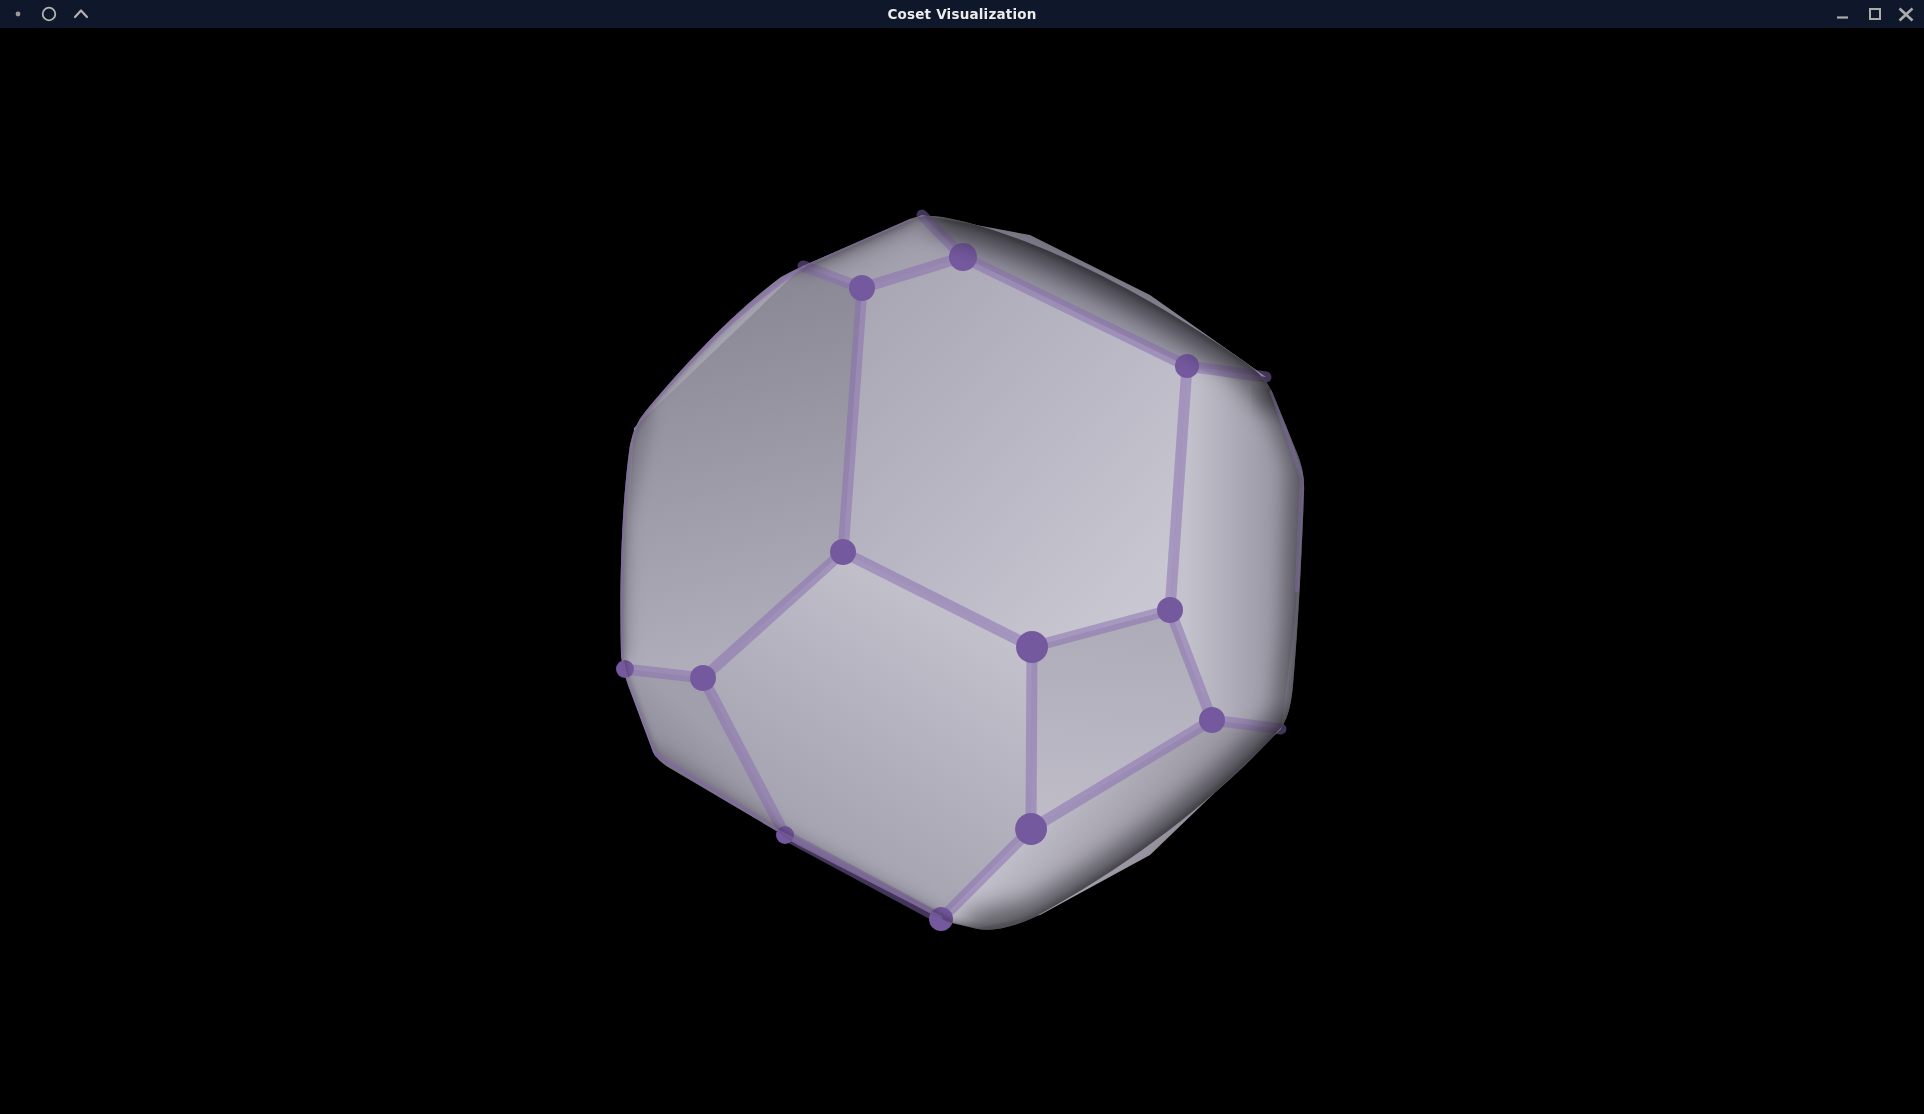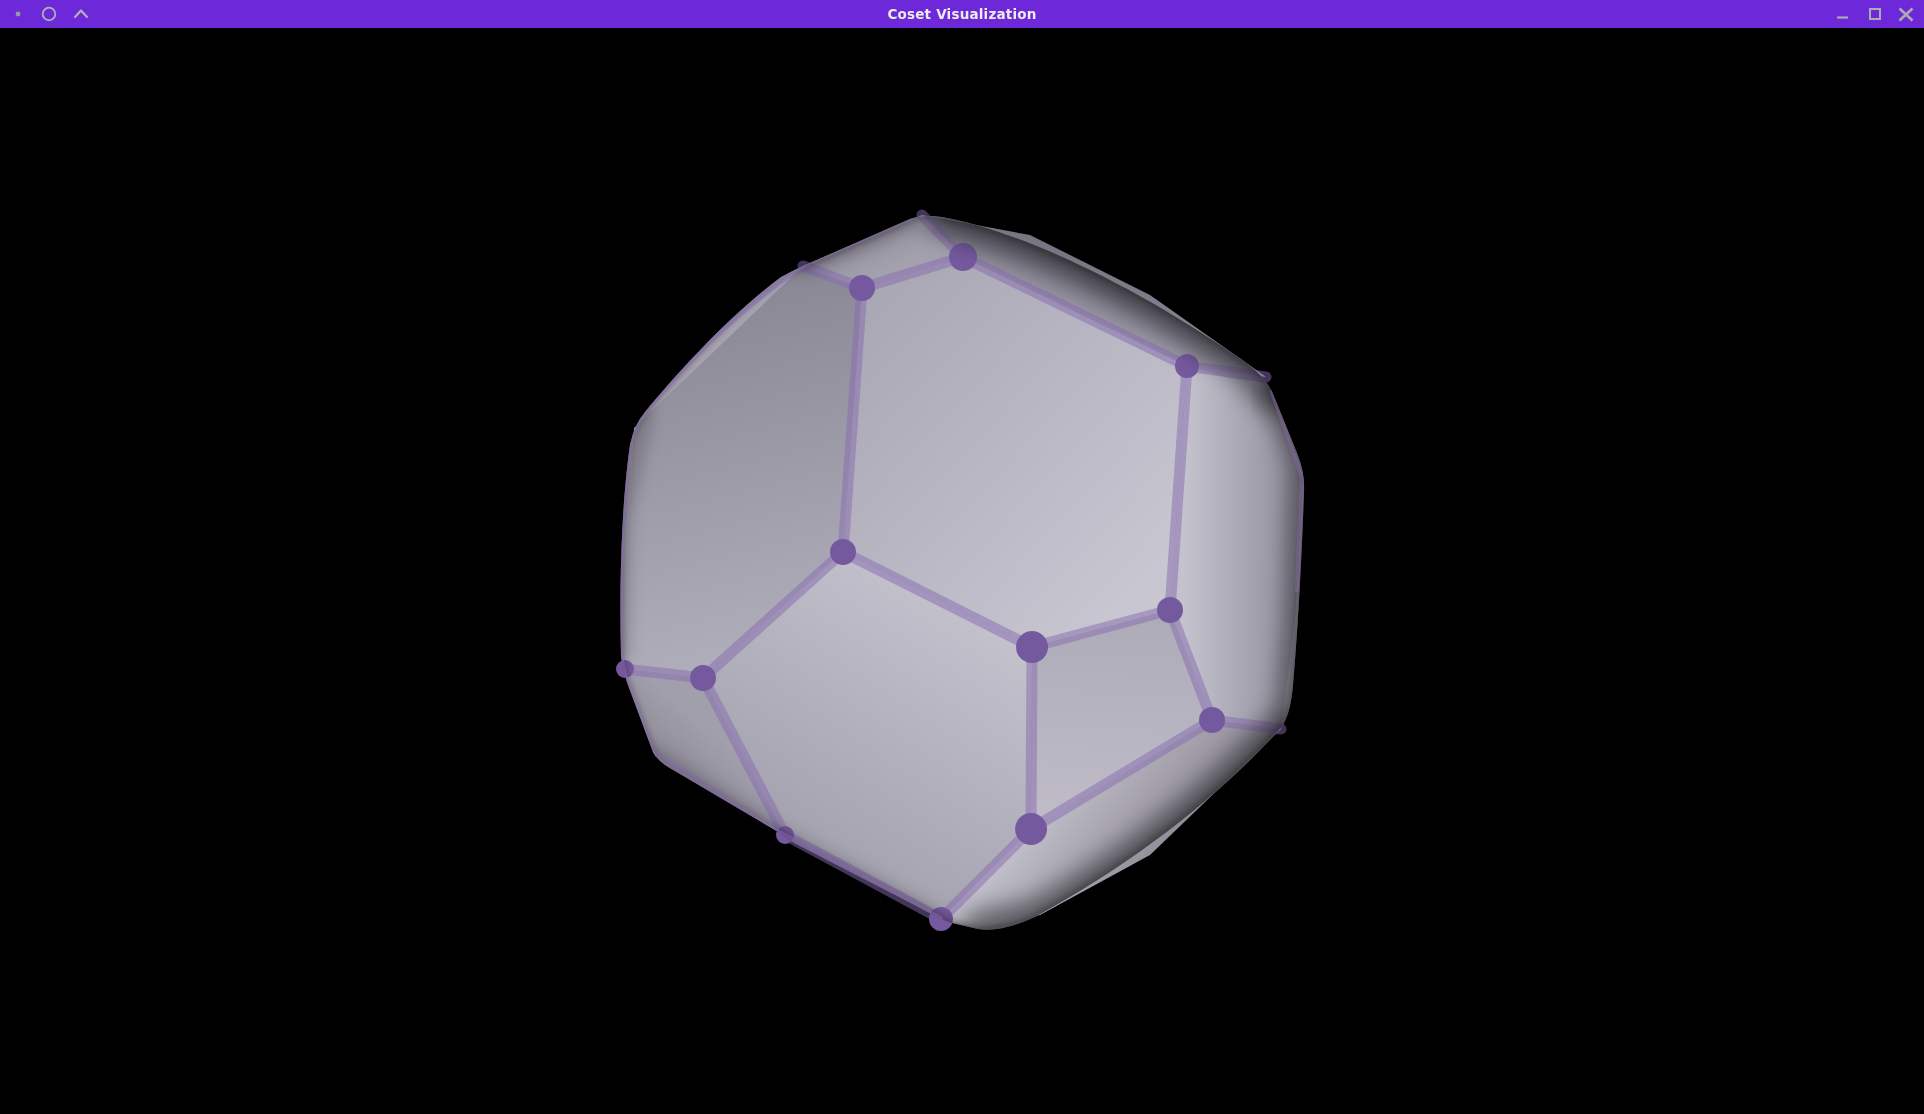--- a/index.html
+++ b/index.html
@@ -1,18 +1,18 @@
 <!DOCTYPE html>
 <html><head>
 <meta charset="utf-8">
 <style>
   html,body{margin:0;padding:0;background:#000;width:1924px;height:1114px;overflow:hidden;
     font-family:"DejaVu Sans","Liberation Sans",sans-serif;}
   .window{position:relative;width:1924px;height:1114px;background:#000;}
-  .titlebar{position:absolute;top:0;left:0;width:1924px;height:28px;background:#6d28d9;z-index:10;}
+  .titlebar{position:absolute;top:0;left:0;width:1924px;height:28px;background:#0f172a;z-index:10;}
   .tb-title{position:absolute;left:0;top:0;width:100%;height:28px;line-height:28px;text-align:center;
     color:#ececec;font-size:13.5px;font-weight:bold;letter-spacing:.2px;user-select:none;}
   .tb-icon{position:absolute;top:0;height:28px;display:flex;align-items:center;justify-content:center;}
   .ic-dot{left:12px;width:12px;}
   .ic-circle{left:40px;width:18px;}
   .ic-chev{left:71px;width:20px;}
   .ctl{position:absolute;top:0;width:26px;height:28px;display:flex;align-items:center;justify-content:center;cursor:default;}
   .ctl-min{left:1830px;}
   .ctl-max{left:1862px;}
   .ctl-close{left:1893px;}

